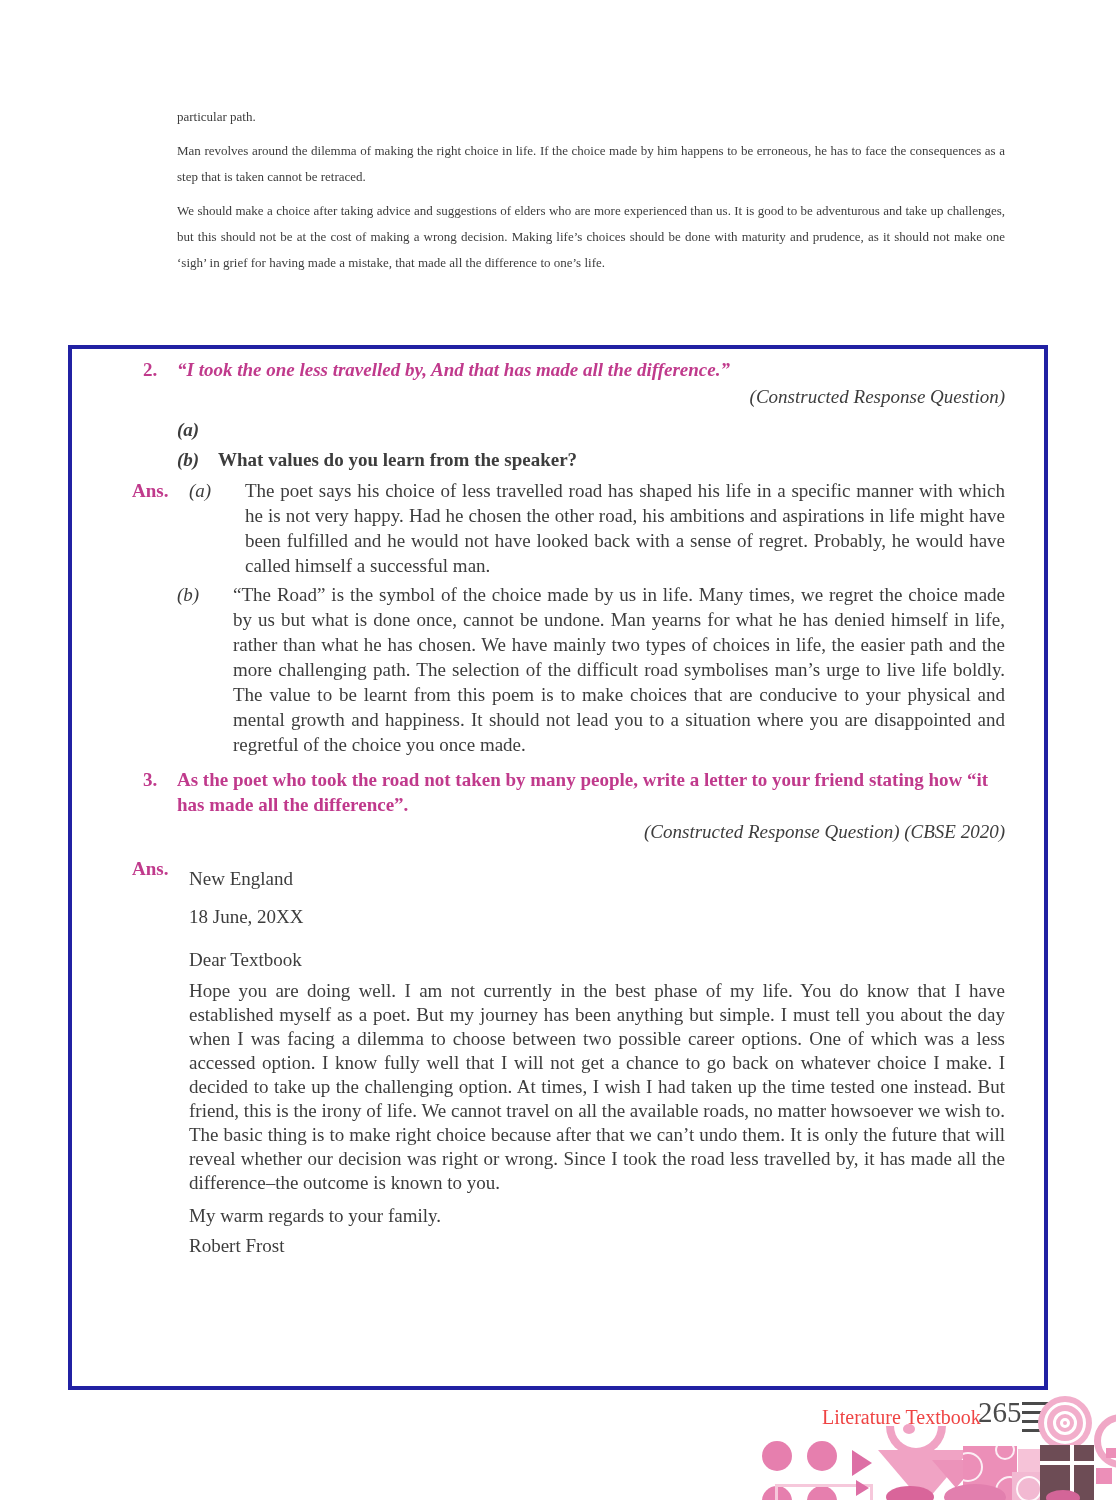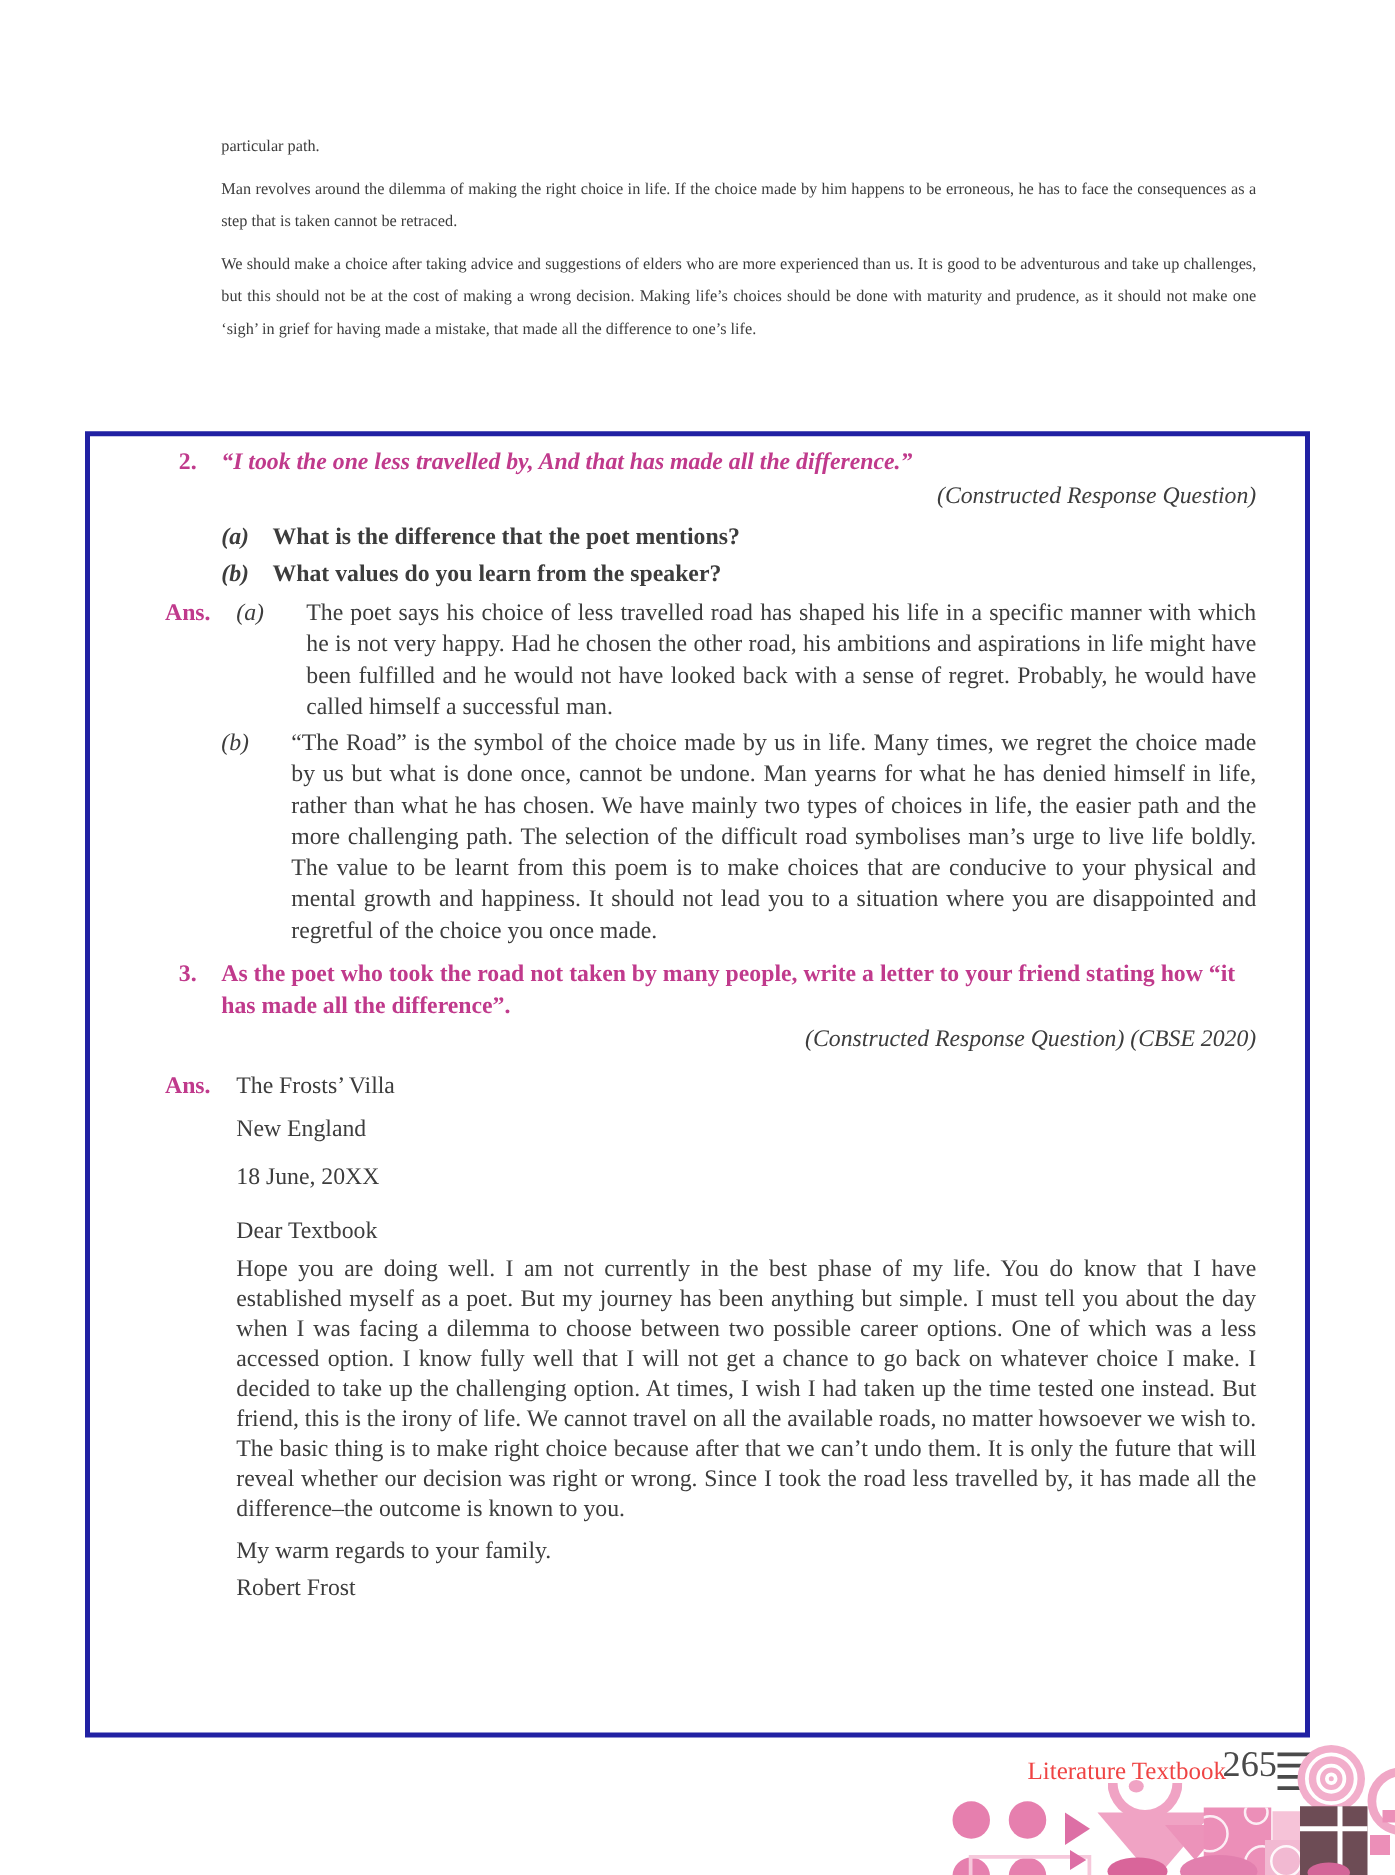--- a/index.html
+++ b/index.html
@@ -105,21 +105,20 @@
   <div class="qbox-inner">
 
     <div class="row mt2">
       <span class="qnum pink">2.</span>
       <span class="qtext q2text pink">“I took the one less travelled by, And that has made all the difference.”</span>
     </div>
     <div class="src">(Constructed Response Question)</div>
 
     <div class="row mt8">
       <span class="sublabel">(a)</span>
-      <span class="subtext">What is the difference that the poet mentions?</span>
     </div>
     <div class="row mt5">
       <span class="sublabel">(b)</span>
       <span class="subtext">What values do you learn from the speaker?</span>
     </div>
 
     <div class="row mt6">
       <span class="anslabel pink">Ans.</span>
       <span class="plabel">(a)</span>
       <span class="ptext">The poet says his choice of less travelled road has shaped his life in a specific manner with which he is not very happy. Had he chosen the other road, his ambitions and aspirations in life might have been fulfilled and he would not have looked back with a sense of regret. Probably, he would have called himself a successful man.</span>
@@ -131,21 +130,20 @@
 
     <div class="row mt10">
       <span class="qnum pink">3.</span>
       <span class="qtext q3text pink">As the poet who took the road not taken by many people, write a letter to your friend stating how “it has made all the difference”.</span>
     </div>
     <div class="src">(Constructed Response Question) (CBSE 2020)</div>
 
     <div class="row mt12">
       <span class="anslabel pink">Ans.</span>
       <div class="letter">
-        <div class="line">The Frosts’ Villa</div>
         <div class="line gap10">New England</div>
         <div class="line gap13">18 June, 20XX</div>
         <div class="line gap18">Dear Textbook</div>
         <div class="body">Hope you are doing well. I am not currently in the best phase of my life. You do know that I have established myself as a poet. But my journey has been anything but simple. I must tell you about the day when I was facing a dilemma to choose between two possible career options. One of which was a less accessed option. I know fully well that I will not get a chance to go back on whatever choice I make. I decided to take up the challenging option. At times, I wish I had taken up the time tested one instead. But friend, this is the irony of life. We cannot travel on all the available roads, no matter howsoever we wish to. The basic thing is to make right choice because after that we can’t undo them. It is only the future that will reveal whether our decision was right or wrong. Since I took the road less travelled by, it has made all the difference–the outcome is known to you.</div>
         <div class="line closing">My warm regards to your family.</div>
         <div class="line signature">Robert Frost</div>
       </div>
     </div>
 
   </div>

